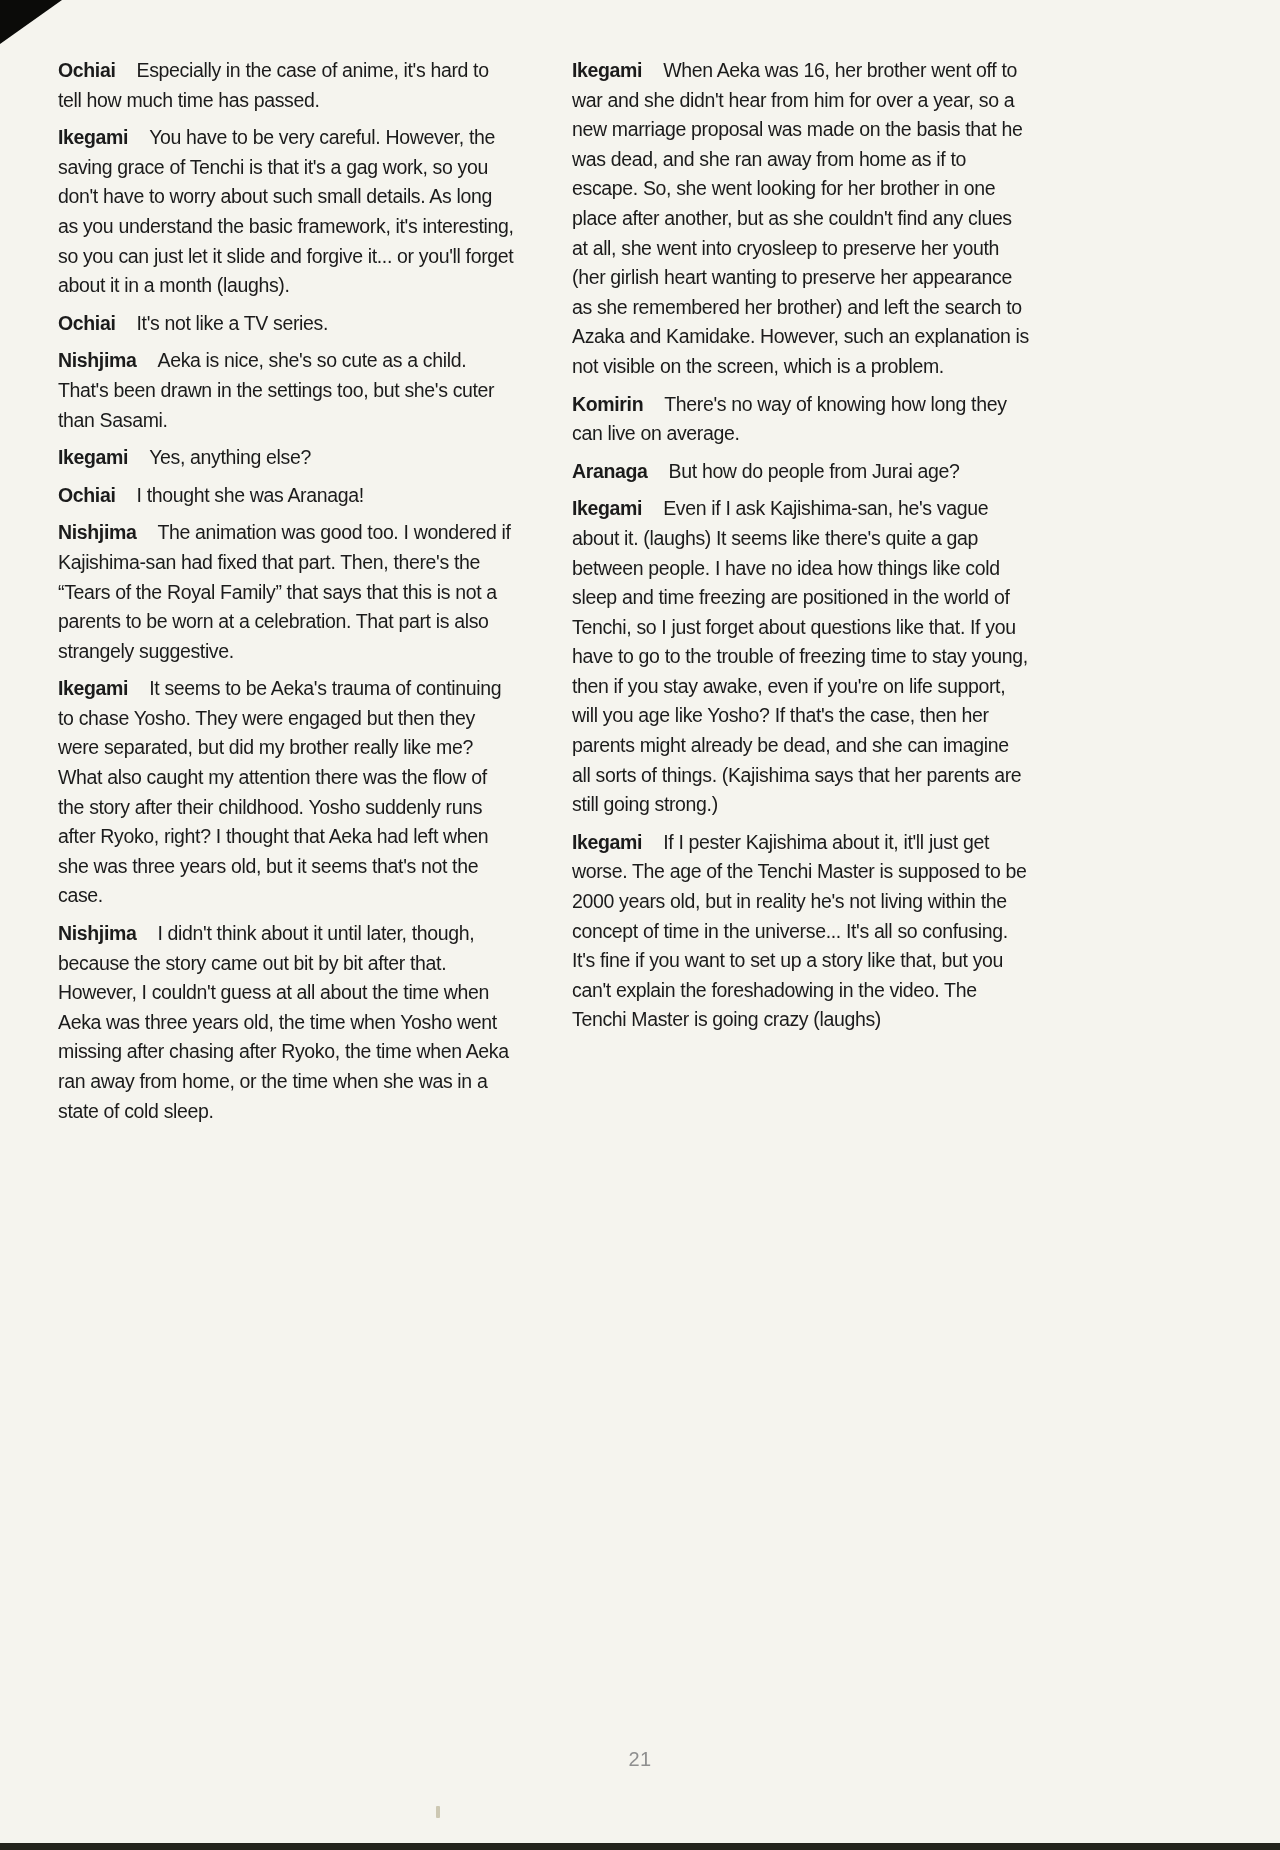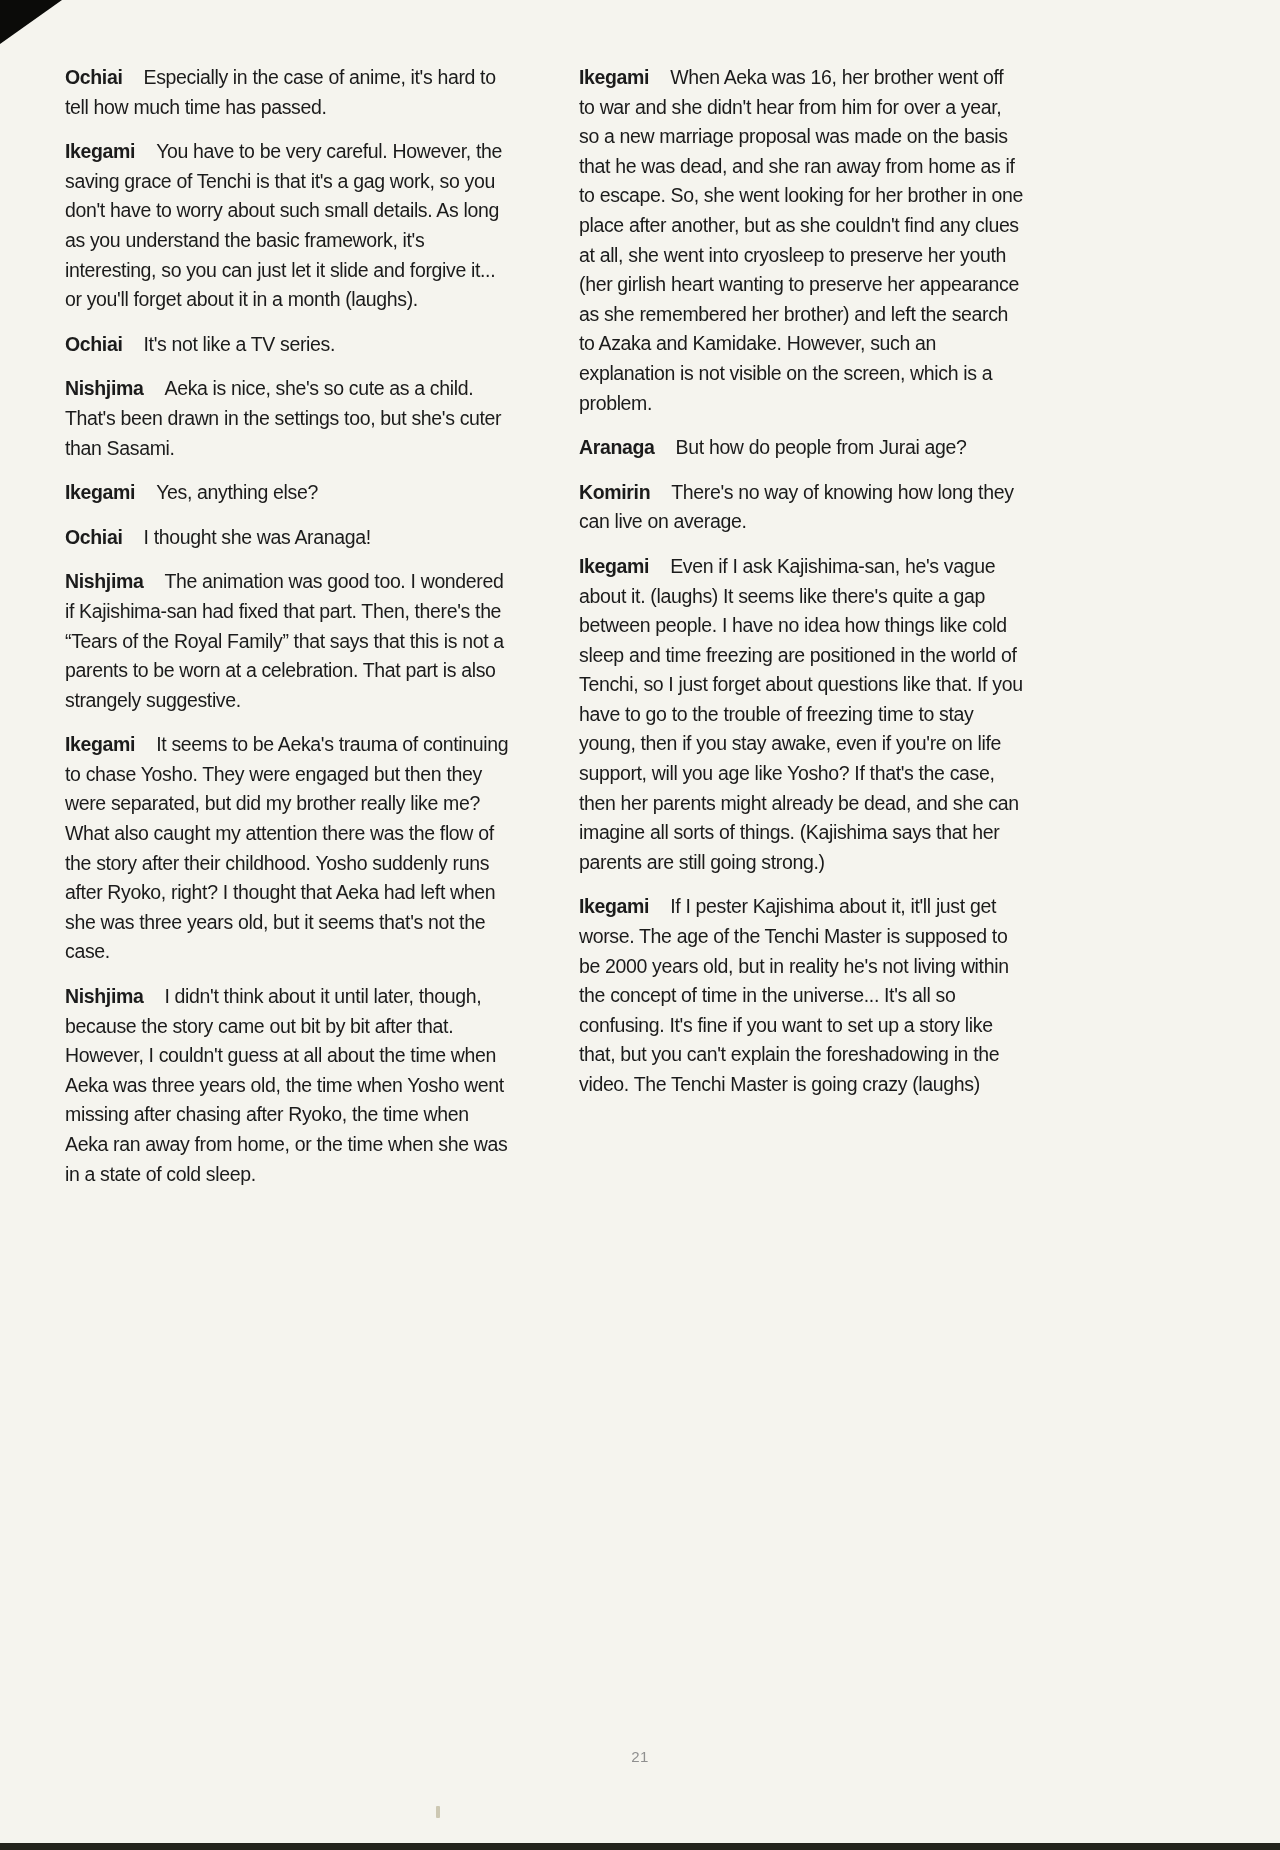--- a/index.html
+++ b/index.html
@@ -24,34 +24,34 @@
     top: 48px;
     width: 474px;
     font-size: 19.5px;
     line-height: 29.6px;
     letter-spacing: -0.35px;
     text-align: left;
   }
   .col-left  { left: 50px; }
   .col-right { left: 564px; }
   p.turn {
-    margin: 15px;
+    margin: 8px;
     padding: 0;
   }
   .speaker {
     font-weight: 700;
     margin-right: 21px;
   }
   .page-number {
     position: absolute;
     top: 1748px;
     left: 0;
     width: 1280px;
     text-align: center;
-    font-size: 15px;
+    font-size: 20px;
     color: #8f8f8f;
     letter-spacing: 0.5px;
   }
   .corner-wedge {
     position: absolute;
     top: 0;
     left: 0;
     width: 0;
     height: 0;
     border-top: 44px solid #0b0b09;
@@ -90,22 +90,22 @@
     <p class="turn"><span class="speaker">Nishjima</span><span class="utterance">Aeka is nice, she's so cute as a child. That's been drawn in the settings too, but she's cuter than Sasami.</span></p>
     <p class="turn"><span class="speaker">Ikegami</span><span class="utterance">Yes, anything else?</span></p>
     <p class="turn"><span class="speaker">Ochiai</span><span class="utterance">I thought she was Aranaga!</span></p>
     <p class="turn"><span class="speaker">Nishjima</span><span class="utterance">The animation was good too. I wondered if Kajishima-san had fixed that part. Then, there's the “Tears of the Royal Family” that says that this is not a parents to be worn at a celebration. That part is also strangely suggestive.</span></p>
     <p class="turn"><span class="speaker">Ikegami</span><span class="utterance">It seems to be Aeka's trauma of continuing to chase Yosho. They were engaged but then they were separated, but did my brother really like me? What also caught my attention there was the flow of the story after their childhood. Yosho suddenly runs after Ryoko, right? I thought that Aeka had left when she was three years old, but it seems that's not the case.</span></p>
     <p class="turn"><span class="speaker">Nishjima</span><span class="utterance">I didn't think about it until later, though, because the story came out bit by bit after that. However, I couldn't guess at all about the time when Aeka was three years old, the time when Yosho went missing after chasing after Ryoko, the time when Aeka ran away from home, or the time when she was in a state of cold sleep.</span></p>
   </div>
 
   <div class="col col-right">
     <p class="turn"><span class="speaker">Ikegami</span><span class="utterance">When Aeka was 16, her brother went off to war and she didn't hear from him for over a year, so a new marriage proposal was made on the basis that he was dead, and she ran away from home as if to escape. So, she went looking for her brother in one place after another, but as she couldn't find any clues at all, she went into cryosleep to preserve her youth (her girlish heart wanting to preserve her appearance as she remembered her brother) and left the search to Azaka and Kamidake. However, such an explanation is not visible on the screen, which is a problem.</span></p>
+    <p class="turn"><span class="speaker">Komirin</span><span class="utterance">There's no way of knowing how long they can live on average.</span></p>
     <p class="turn"><span class="speaker">Aranaga</span><span class="utterance">But how do people from Jurai age?</span></p>
-    <p class="turn"><span class="speaker">Komirin</span><span class="utterance">There's no way of knowing how long they can live on average.</span></p>
     <p class="turn"><span class="speaker">Ikegami</span><span class="utterance">Even if I ask Kajishima-san, he's vague about it. (laughs) It seems like there's quite a gap between people. I have no idea how things like cold sleep and time freezing are positioned in the world of Tenchi, so I just forget about questions like that. If you have to go to the trouble of freezing time to stay young, then if you stay awake, even if you're on life support, will you age like Yosho? If that's the case, then her parents might already be dead, and she can imagine all sorts of things. (Kajishima says that her parents are still going strong.)</span></p>
     <p class="turn"><span class="speaker">Ikegami</span><span class="utterance">If I pester Kajishima about it, it'll just get worse. The age of the Tenchi Master is supposed to be 2000 years old, but in reality he's not living within the concept of time in the universe... It's all so confusing. It's fine if you want to set up a story like that, but you can't explain the foreshadowing in the video. The Tenchi Master is going crazy (laughs)</span></p>
   </div>
 
   <div class="page-number">21</div>
 
   <div class="scan-speck"></div>
 
   <div class="bottom-strip"></div>
 

